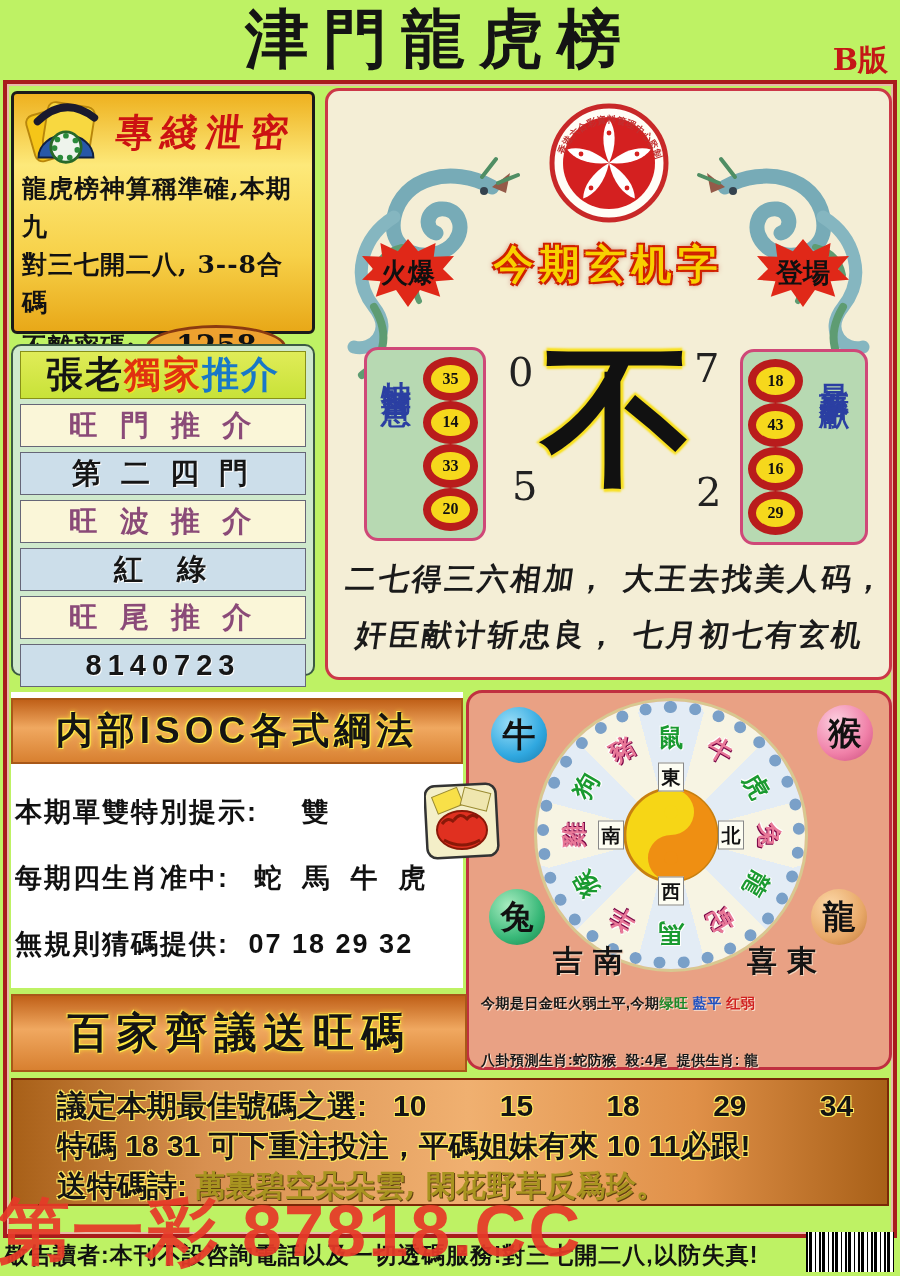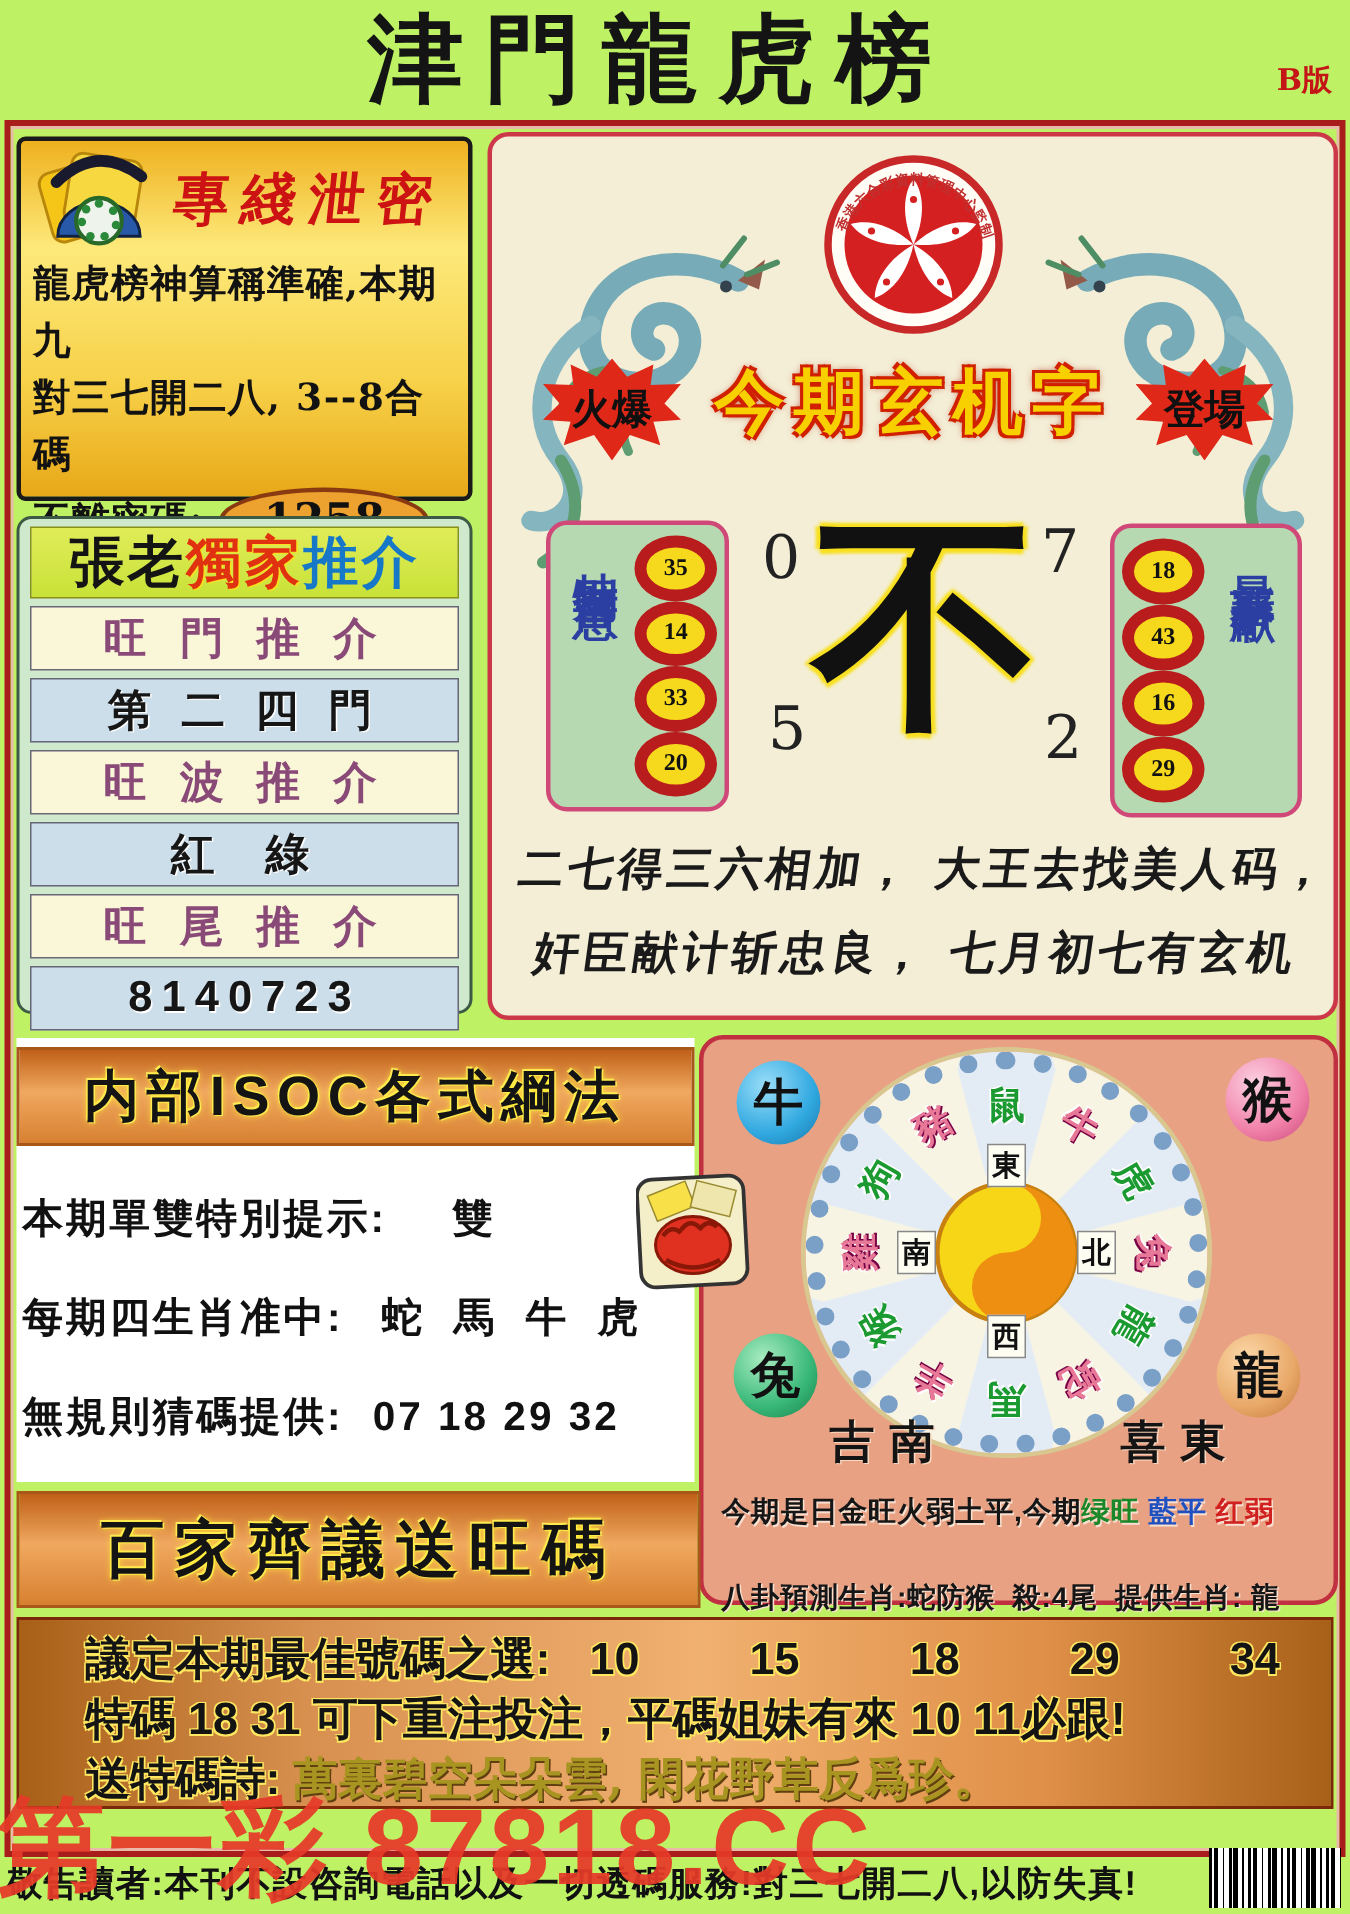--- a/index.html
+++ b/index.html
@@ -4,21 +4,21 @@
 <style>
   html,body{margin:0;padding:0;background:#e8e8e8;}
   .page{position:relative;width:900px;height:1276px;background:#bef264;overflow:hidden;
         font-family:"Liberation Sans","DejaVu Sans",sans-serif;}
   .pre{white-space:pre;}
 
   
   .page-title{position:absolute;top:-4px;left:150px;width:580px;text-align:center;
     font-family:"DejaVu Serif","Liberation Serif",serif;font-weight:900;font-size:64px;
     letter-spacing:14px;color:#141414;}
-  .edition{position:absolute;top:40px;right:12px;color:#c41616;font-weight:bold;font-size:20px;
+  .edition{position:absolute;top:40px;right:12px;color:#c41616;font-weight:bold;font-size:30px;
     font-family:"DejaVu Serif",serif;}
   .frame{position:absolute;left:3px;top:80px;width:886px;height:1150px;
     border:4px solid #a81c1c;box-shadow:inset 0 0 0 2px #e9b9a9;}
 
   
   .leak-box{position:absolute;left:11px;top:91px;width:304px;height:243px;border:3px solid #1a1a1a;
     border-radius:6px;background:linear-gradient(180deg,#eeb11f,#fde97a 30%,#f7d149 68%,#e8a818);
     box-sizing:border-box;padding:2px 8px;}
   .leak-head{display:flex;align-items:center;height:74px;}
   .leak-title{flex:1;text-align:center;color:#cc1212;font-family:"DejaVu Serif",serif;
@@ -48,21 +48,21 @@
   .dragon{position:absolute;top:56px;width:195px;height:235px;opacity:.9;}
   .dragon.left{left:4px;} .dragon.right{right:4px;transform:scaleX(-1);}
   .emblem{position:absolute;left:50%;top:2px;transform:translateX(-50%);width:132px;height:132px;z-index:3;}
   .burst{position:absolute;width:92px;height:68px;display:flex;align-items:center;justify-content:center;z-index:2;}
   .burst::before{content:"";position:absolute;inset:0;background:#e02818;
     clip-path:polygon(50% 0,61% 18%,80% 6%,78% 26%,100% 25%,88% 44%,100% 60%,80% 62%,85% 85%,63% 75%,50% 100%,37% 75%,15% 85%,20% 62%,0 60%,12% 44%,0 25%,22% 26%,20% 6%,39% 18%);}
   .burst span{position:relative;font-weight:900;font-size:27px;color:#101010;z-index:1;
     font-family:"DejaVu Serif",serif;}
   .burst.bl{left:34px;top:148px;} .burst.br{right:40px;top:148px;}
   .mystic-heading{position:absolute;left:50%;top:146px;transform:translateX(-50%);white-space:nowrap;
-    font-weight:900;font-size:47px;letter-spacing:6px;color:#f8d000;z-index:2;
+    font-weight:900;font-size:40px;letter-spacing:6px;color:#f8d000;z-index:2;
     font-family:Liberation Serif, serif;
     text-shadow:-2px -2px 0 #d02000,2px -2px 0 #d02000,-2px 2px 0 #d02000,2px 2px 0 #d02000,0 0 6px #a01000;}
   .numbox{position:absolute;background:#b7d9b2;border:3px solid #cf4878;border-radius:14px;
     box-sizing:border-box;display:flex;padding:7px 5px;gap:4px;}
   .numbox.special{left:36px;top:256px;width:122px;height:194px;}
   .numbox.latest{left:412px;top:258px;width:128px;height:196px;}
   .vlabel{writing-mode:vertical-rl;text-orientation:upright;font-weight:900;font-size:30px;
     color:#2b3fa2;letter-spacing:5px;display:flex;align-items:center;margin:0 auto;}
   .circ-col{display:flex;flex-direction:column;justify-content:space-between;align-items:center;}
   .num-circle{width:39px;height:39px;border-radius:50%;background:#f6d81c;border:8px solid #b91c1c;
@@ -107,21 +107,21 @@
   .yinyang{position:absolute;left:74px;top:74px;width:96px;height:96px;}
   .wheel-char{position:absolute;font-weight:900;font-size:25px;color:#1a9a30;
     text-shadow:1px 1px 0 #fff,-1px -1px 0 #fff;font-family:"DejaVu Serif",serif;}
   .wheel-char.alt{color:#e87898;text-shadow:1px 1px 0 #704,-1px -1px 0 #fff;}
   .dir{position:absolute;width:24px;height:27px;background:#fdfdf2;border:1px solid #888;
     display:flex;align-items:center;justify-content:center;font-weight:900;font-size:19px;color:#111;
     transform:translate(-50%,-50%);z-index:2;}
   .luck{position:absolute;font-weight:900;font-size:30px;color:#141414;letter-spacing:10px;z-index:4;
     text-shadow:1px 1px 0 #f8d8c0;}
   .luck.left{left:84px;top:248px;} .luck.right{left:278px;top:248px;}
-  .zinfo{position:absolute;left:12px;width:400px;font-weight:900;font-size:19px;color:#161616;
+  .zinfo{position:absolute;left:12px;width:400px;font-weight:900;font-size:14px;color:#161616;
     text-shadow:1px 1px 0 #f8e0d0;letter-spacing:.5px;}
   .zinfo.l1{top:302px;} .zinfo.l2{top:323px;margin-top:36px;}
   .c-green{color:#1a8828;} .c-blue{color:#2050c0;} .c-red{color:#d02020;}
 
   
   .baijia-head{position:absolute;left:11px;top:994px;width:452px;height:74px;font-size:42px;letter-spacing:7px;}
   .numbers-panel{position:absolute;left:11px;top:1078px;width:878px;height:128px;
     background:linear-gradient(90deg,#a86018,#d89050 22%,#f0b070 52%,#e09048 78%,#a86018);
     border:2px solid #7a2808;box-sizing:border-box;}
   .np-row{position:absolute;left:44px;white-space:nowrap;font-weight:900;font-size:30px;color:#141414;

